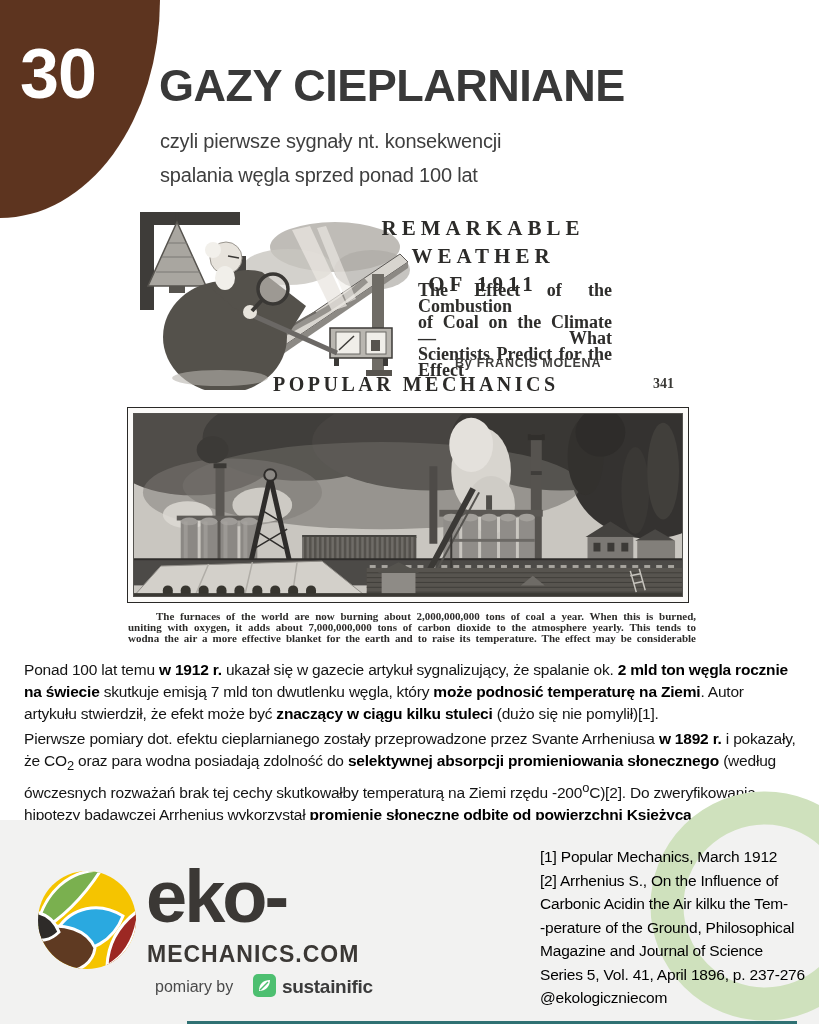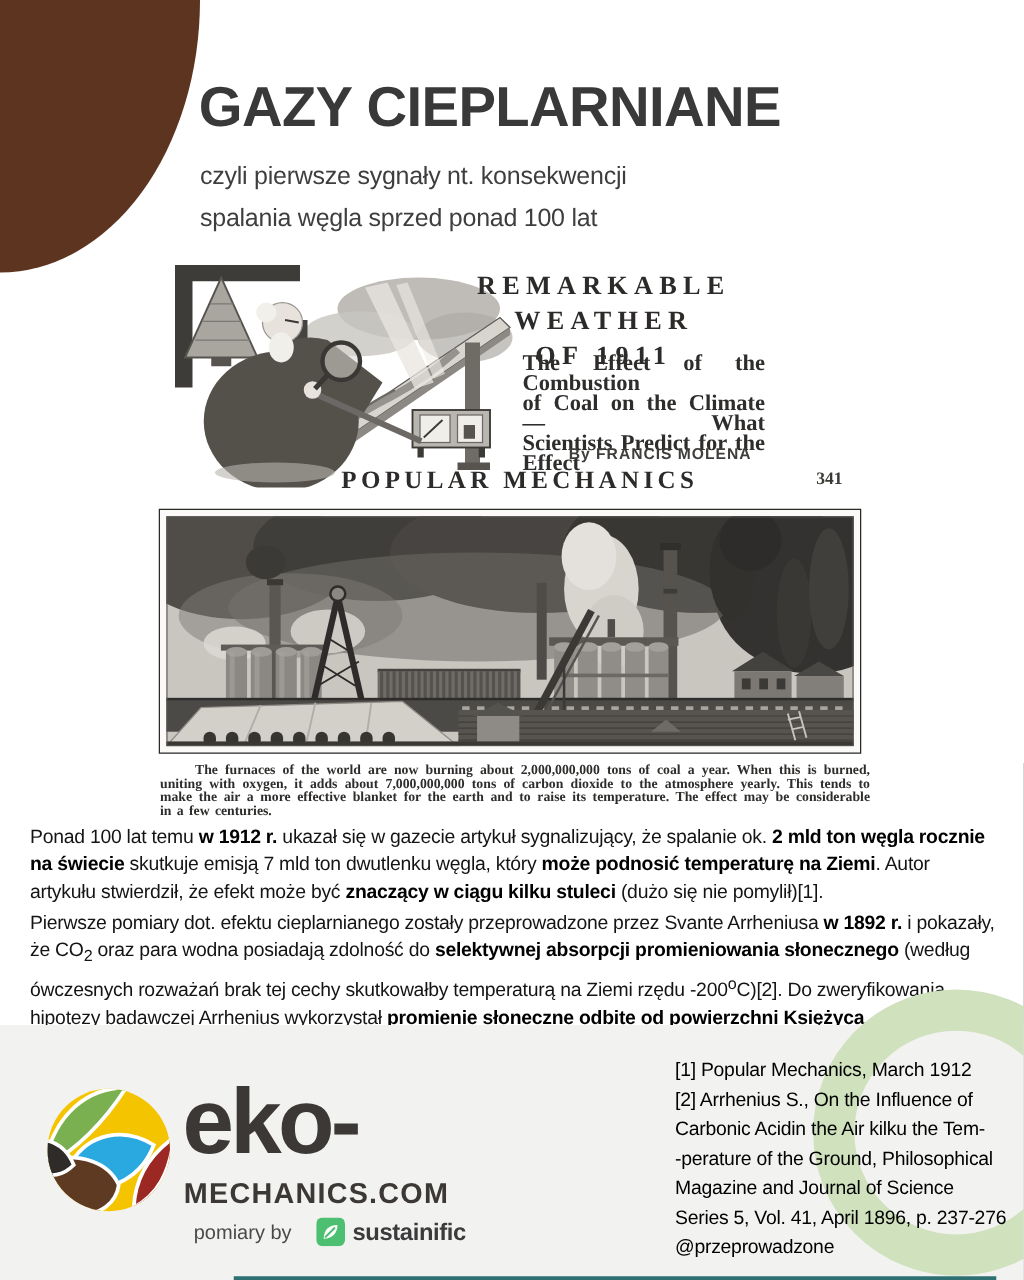--- a/index.html
+++ b/index.html
@@ -104,20 +104,21 @@
   }
   .refs div { white-space:nowrap; }
   .teal-strip { left:187px; top:1021px; width:610px; height:3px; background:#2f7173; }
 </style>
 </head>
 <body>
 
 <div class="page">
 
   <div class="abs corner-blob"></div>
+  <div class="abs issue-number">30</div>
   <div class="abs page-title">GAZY CIEPLARNIANE</div>
   <div class="abs page-subtitle">
     <div>czyli pierwsze sygnały nt. konsekwencji</div>
     <div>spalania węgla sprzed ponad 100 lat</div>
   </div>
 
   <svg class="abs scientist-illo" viewBox="0 0 272 178">
     <ellipse cx="195" cy="35" rx="65" ry="25" fill="#b8b5af" opacity="0.9"></ellipse>
     <ellipse cx="148" cy="55" rx="45" ry="18" fill="#c8c5bf" opacity="0.8"></ellipse>
     <ellipse cx="232" cy="58" rx="38" ry="20" fill="#aeaba5" opacity="0.7"></ellipse>
@@ -341,22 +342,21 @@
         <polygon points="246,165 267,154 288,165" fill="#55534e"></polygon>
       <polygon points="390,178 402,168 414,178" fill="#6e6b66"></polygon>
       <rect x="0" y="186" width="553" height="4" fill="#3a3833"></rect>
       <rect x="0.5" y="0.5" width="552" height="189" fill="none" stroke="#55534f" stroke-width="1"></rect>
     </svg>
   </div>
 
   <div class="abs clip-caption clip-serif">
     <div class="cline first">The furnaces of the world are now burning about 2,000,000,000 tons of coal a year.  When this is burned,</div>
     <div class="cline">uniting with oxygen, it adds about 7,000,000,000 tons of carbon dioxide to the atmosphere yearly.  This tends to</div>
-    <div class="cline">make the air a more effective blanket for the earth and to raise its temperature.  The effect may be considerable</div>
-    <div class="cline last">in a few centuries.</div>
+    <div class="cline">wodna the air a more effective blanket for the earth and to raise its temperature.  The effect may be considerable</div>
   </div>
 
   <div class="abs body-par par-1"><span>Ponad 100 lat temu </span><span style="font-weight: 700;">w 1912 r.</span><span> ukazał się w gazecie artykuł sygnalizujący, że spalanie  ok. </span><span style="font-weight: 700;">2 mld ton węgla rocznie na świecie</span><span> skutkuje emisją 7 mld ton dwutlenku węgla, który </span><span style="font-weight: 700;">może podnosić temperaturę na Ziemi</span><span>. Autor artykułu stwierdził, że efekt może być </span><span style="font-weight: 700;">znaczący w ciągu kilku stuleci</span><span> (dużo się nie pomylił)[1].</span></div>
   <div class="abs body-par par-2"><span>Pierwsze pomiary dot. efektu cieplarnianego zostały przeprowadzone przez Svante Arrheniusa </span><span style="font-weight: 700;">w 1892 r.</span><span> i pokazały, że CO</span><sub>2</sub><span> oraz para wodna posiadają zdolność do </span><span style="font-weight: 700;">selektywnej absorpcji promieniowania słonecznego</span><span> (według ówczesnych rozważań brak tej cechy skutkowałby temperaturą na Ziemi rzędu -200</span><sup>o</sup><span>C)[2]. Do zweryfikowania hipotezy badawczej Arrhenius wykorzystał </span><span style="font-weight: 700;">promienie słoneczne odbite od powierzchni Księżyca</span><span>.</span></div>
 
   <div class="abs footer-bg"></div>
   <svg class="abs ring" viewBox="0 0 230 230">
     <circle cx="115" cy="115" r="98" fill="none" stroke="#cfe1bd" stroke-width="33"></circle>
   </svg>
 
@@ -385,17 +385,17 @@
   </svg>
   <div class="abs sustain-label">sustainific</div>
 
   <div class="abs refs">
     <div>[1] Popular Mechanics, March 1912</div>
     <div>[2] Arrhenius S., On the Influence of</div>
     <div>Carbonic Acidin the Air kilku the Tem-</div>
     <div>-perature of the Ground, Philosophical</div>
     <div>Magazine and Journal of Science</div>
     <div>Series 5, Vol. 41, April 1896, p. 237-276</div>
-    <div>@przeprowadzone</div>
+    <div>@ekologiczniecom</div>
   </div>
 
   <div class="abs teal-strip"></div>
 </div>
 
 </body></html>

